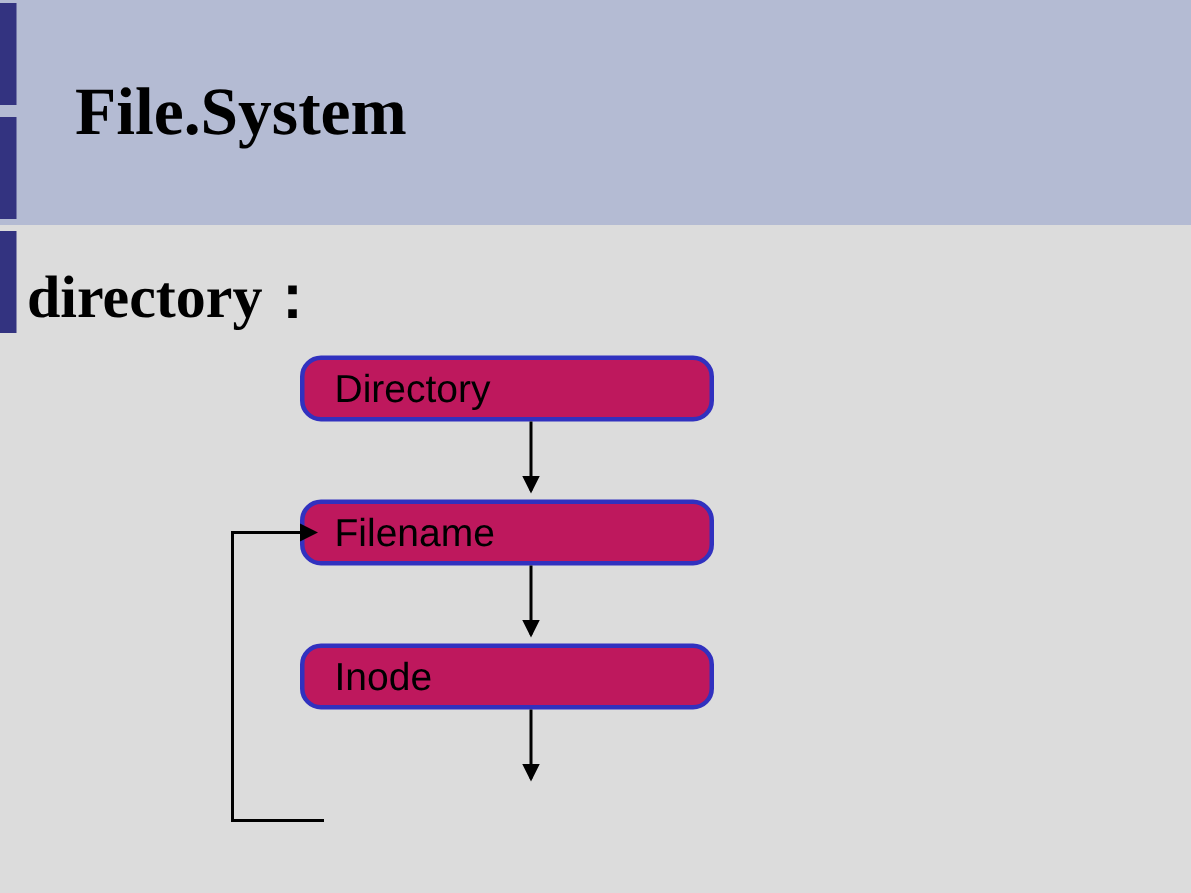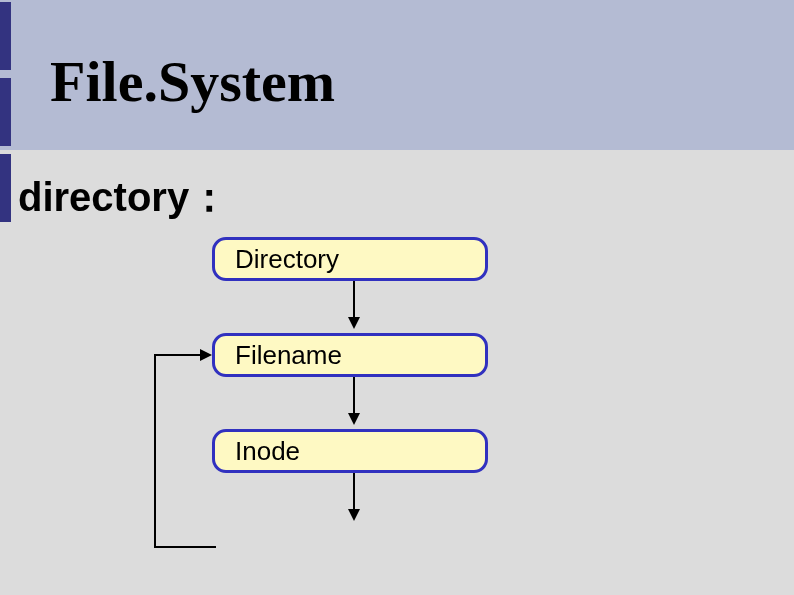--- a/index.html
+++ b/index.html
@@ -29,41 +29,41 @@
     left: 0;
     right: 0;
     top: 0;
     height: 150px;
     background: #b4bbd3;
   }
   .title {
     position: absolute;
     left: 50px;
     top: 48px;
-    font-size: 58px;
+    font-size: 45px;
     font-weight: bold;
     color: #000;
   }
   .subtitle {
     position: absolute;
     left: 18px;
     top: 170px;
     font-size: 40px;
     font-weight: bold;
-    font-family: Liberation Sans, sans-serif;
+    font-family: Liberation Serif, serif;
     color: #000;
   }
   .node {
     position: absolute;
-    left: 212px;
+    left: 200px;
     width: 276px;
     height: 44px;
     border: 3px solid #3131bf;
     border-radius: 14px;
-    background: #fef9c3;
+    background: #be185d;
     box-sizing: border-box;
     display: flex;
     align-items: center;
     padding-left: 20px;
     font-family: Arial, Helvetica, sans-serif;
     font-size: 26px;
     color: #000;
   }
   svg.arrows {
     position: absolute;

